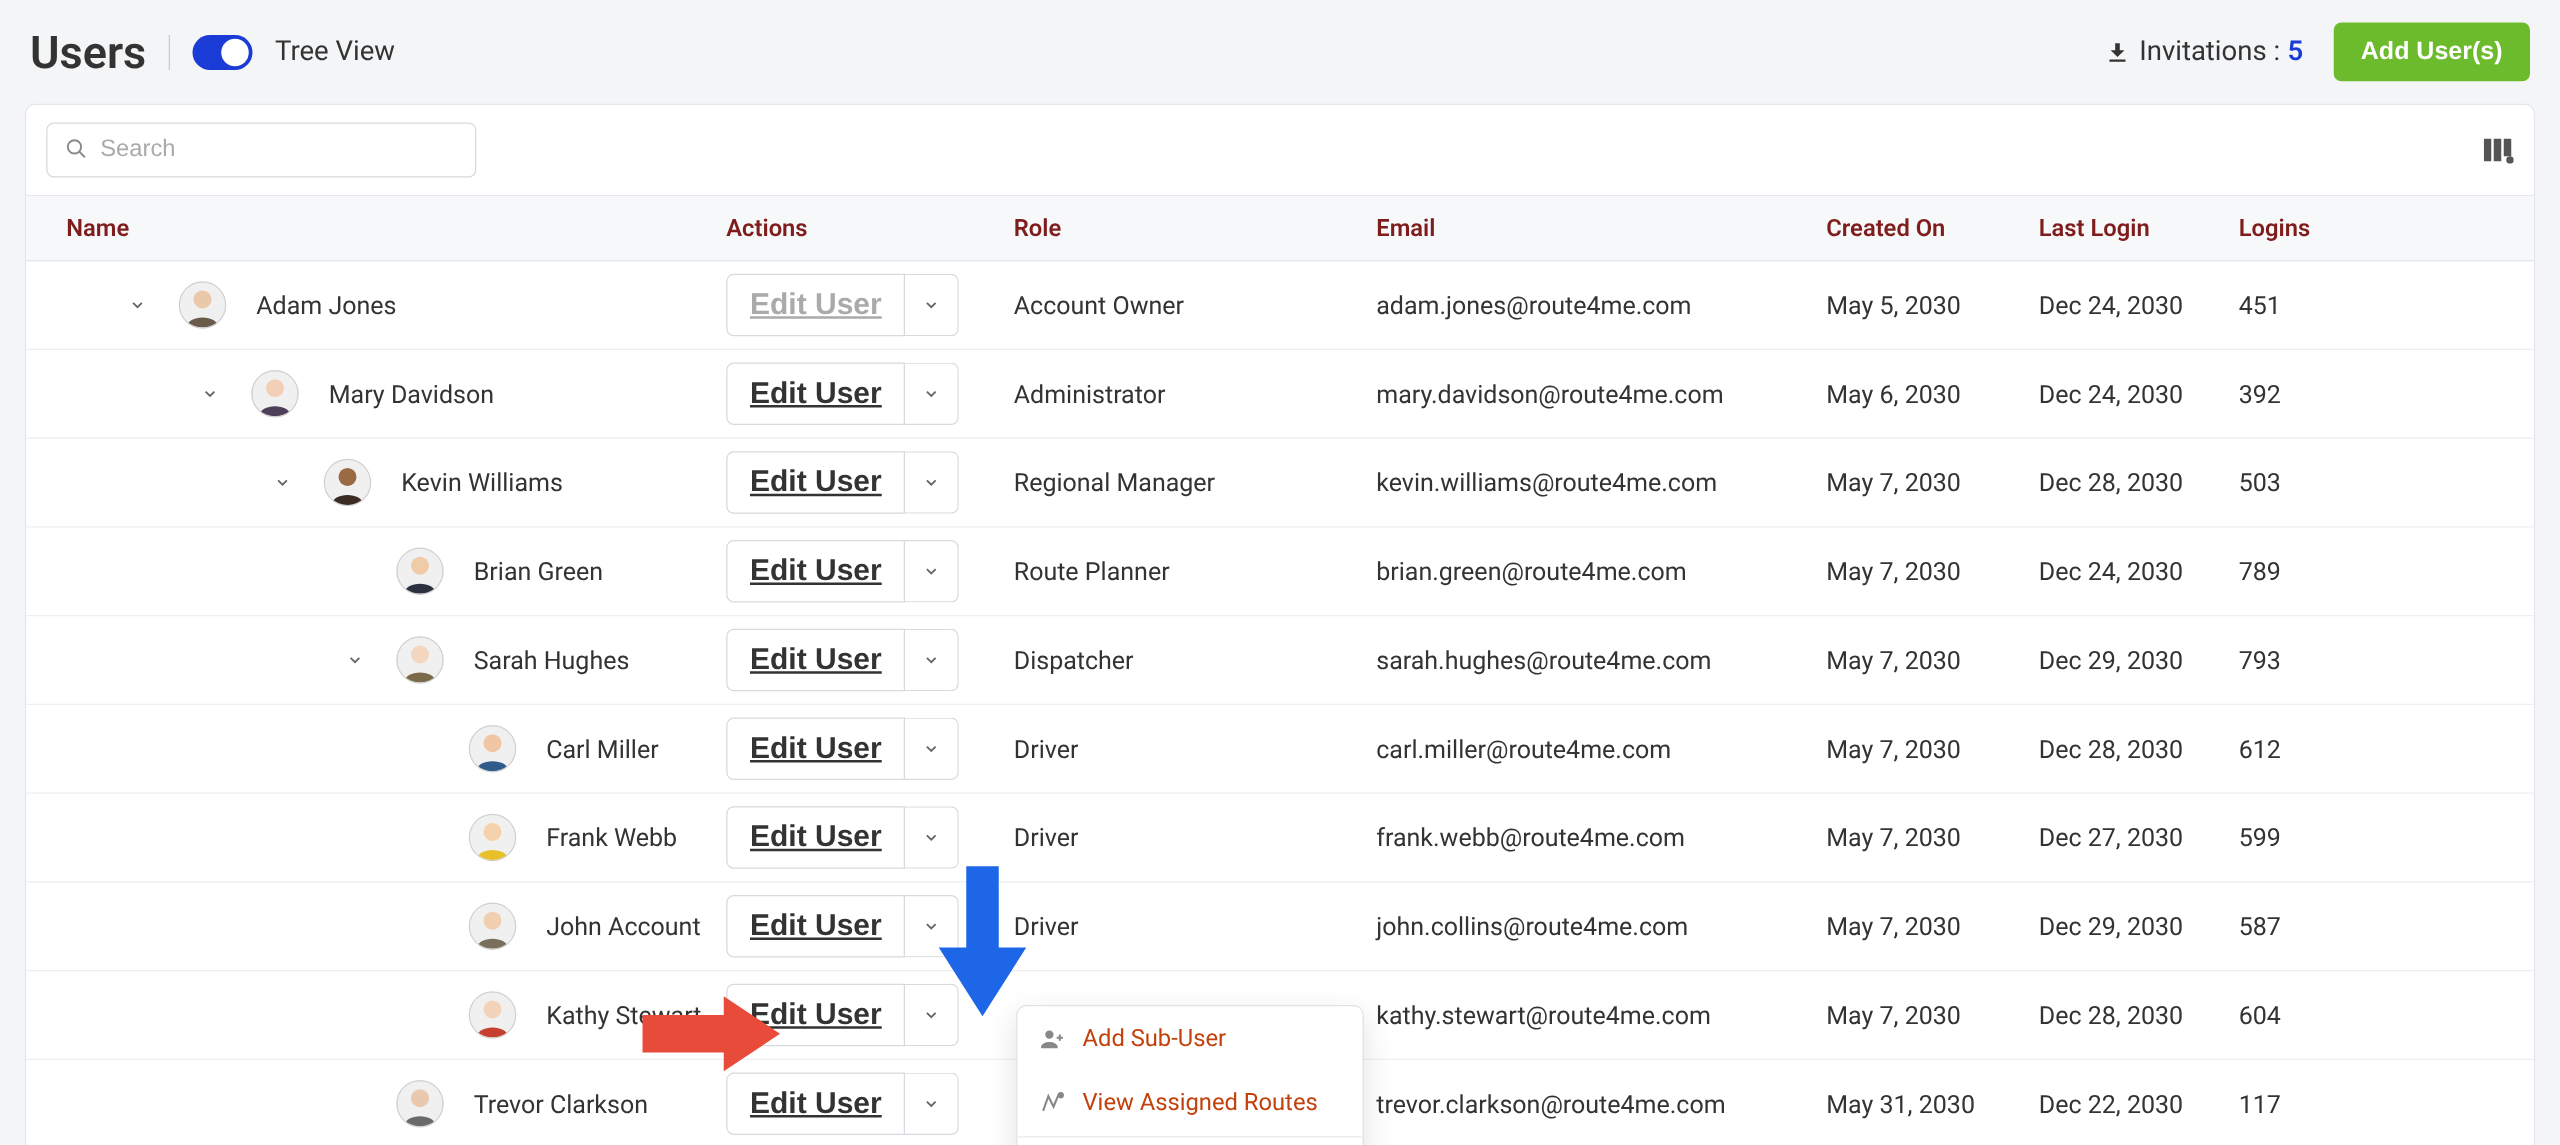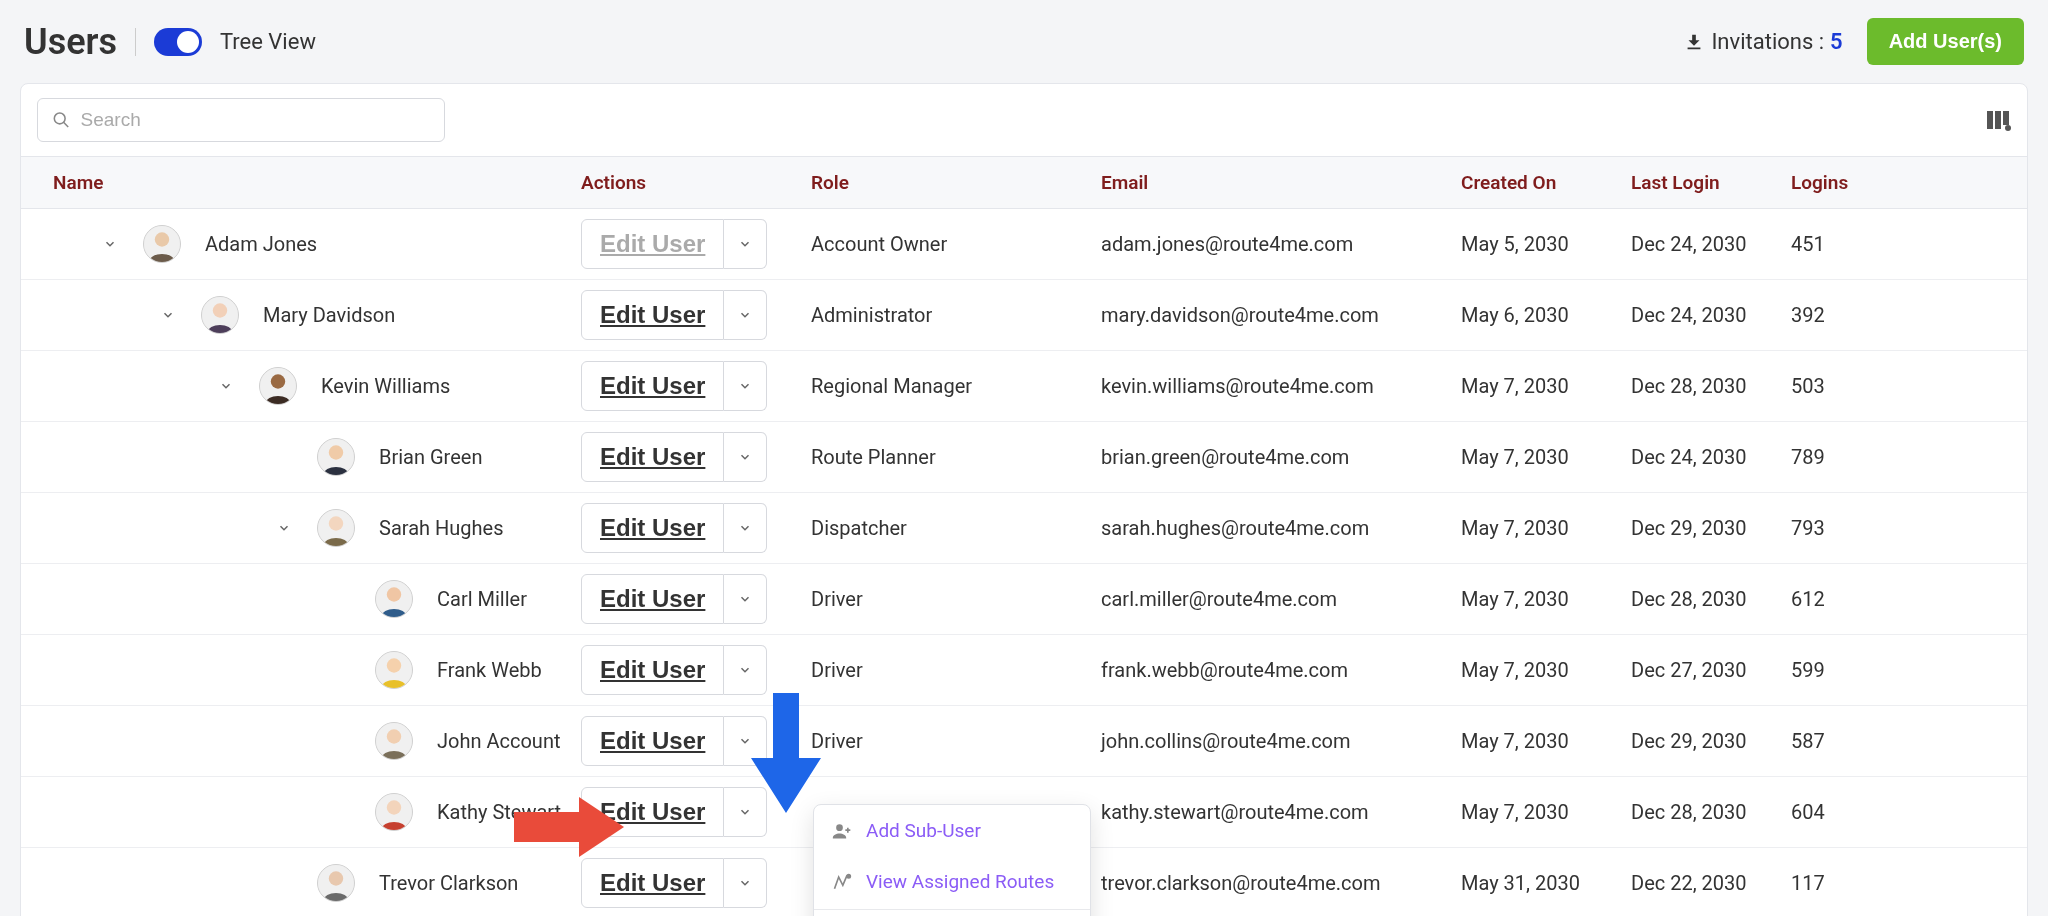--- a/index.html
+++ b/index.html
@@ -14,21 +14,21 @@
 .toggle-knob { position: absolute; right: 3px; top: 3px; width: 22px; height: 22px; background: #fff; border-radius: 50%; }
 .tree-label { font-size: 22px; color: #333; }
 .header-right { display: flex; align-items: center; gap: 24px; }
 .invitations { display: flex; align-items: center; gap: 6px; font-size: 22px; color: #333; cursor: pointer; }
 .invitations .count { color: #1b3bd6; font-weight: 600; }
 .inv-icon { width: 22px; height: 22px; }
 .btn-primary { background: #6cbb2c; color: #fff; border: none; border-radius: 6px; padding: 12px 22px; font-size: 20px; font-weight: 600; cursor: pointer; }
 
 .card { background: #fff; border: 1px solid #e4e6eb; border-radius: 8px; overflow: visible; position: relative; }
 .toolbar { padding: 14px 16px; border-bottom: 1px solid #e4e6eb; display: flex; justify-content: space-between; align-items: center; }
-.search { display: flex; align-items: center; gap: 10px; width: 408px; border: 1px solid #d7d9de; border-radius: 6px; padding: 10px 14px; color: #888; }
+.search { display: flex; align-items: flex-start; gap: 10px; width: 344px; border: 1px solid #d7d9de; border-radius: 6px; padding: 10px 14px; color: #888; }
 .search input { border: none; outline: none; font-size: 19px; width: 100%; background: transparent; }
 .search input::placeholder { color: #aaa; }
 .columns-icon { width: 24px; height: 22px; cursor: pointer; }
 
 .table-head { display: flex; align-items: center; background: #f7f8fa; border-bottom: 1px solid #e4e6eb; font-size: 19px; font-weight: 600; color: #7f1d1d; padding: 14px 0; }
 .col-name   { width: 560px; padding-left: 32px; }
 .col-actions{ width: 230px; }
 .col-role   { width: 290px; }
 .col-email  { width: 360px; }
 .col-created{ width: 170px; }
@@ -47,21 +47,21 @@
 
 .btn-group { display: flex; }
 .edit-btn { border: 1px solid #d7d9de; background: #fff; border-radius: 6px 0 0 6px; padding: 10px 18px; font-size: 24px; font-weight: 600; color: #333; cursor: pointer; text-decoration: underline; }
 .edit-btn.disabled { color: #aaa; }
 .dd-btn { border: 1px solid #d7d9de; border-left: none; background: #fff; border-radius: 0 6px 6px 0; padding: 10px 14px; cursor: pointer; display:flex; align-items:center; }
 .dd-btn svg { width: 14px; height: 14px; color:#666; }
 
 .footer { text-align:center; padding: 18px 0; color:#555; font-size: 20px; }
 
 .popup { position:absolute; left: 792px; top: 720px; width: 278px; background:#fff; border:1px solid #e0e2e7; border-radius:8px; box-shadow: 0 8px 24px rgba(0,0,0,0.12); z-index: 30; overflow:hidden; }
-.popup-item { display:flex; align-items:center; gap:14px; padding: 14px 18px; font-size: 19px; color:#8b5cf6; cursor:pointer; }
+.popup-item { display:flex; align-items:center; gap:14px; padding: 14px 18px; font-size: 19px; color:#c2410c; cursor:pointer; }
 .popup-sep { height:1px; background:#e8e9ec; margin: 2px 0; }
 .popup-item svg { width:20px; height:20px; color:#888; flex-shrink:0; }
 
 .arrow-red { position:absolute; left: 488px; top: 708px; z-index:20; }
 .arrow-blue { position:absolute; left: 725px; top: 604px; z-index:20; }
 </style>
 </head>
 <body>
 
 <div class="page">

